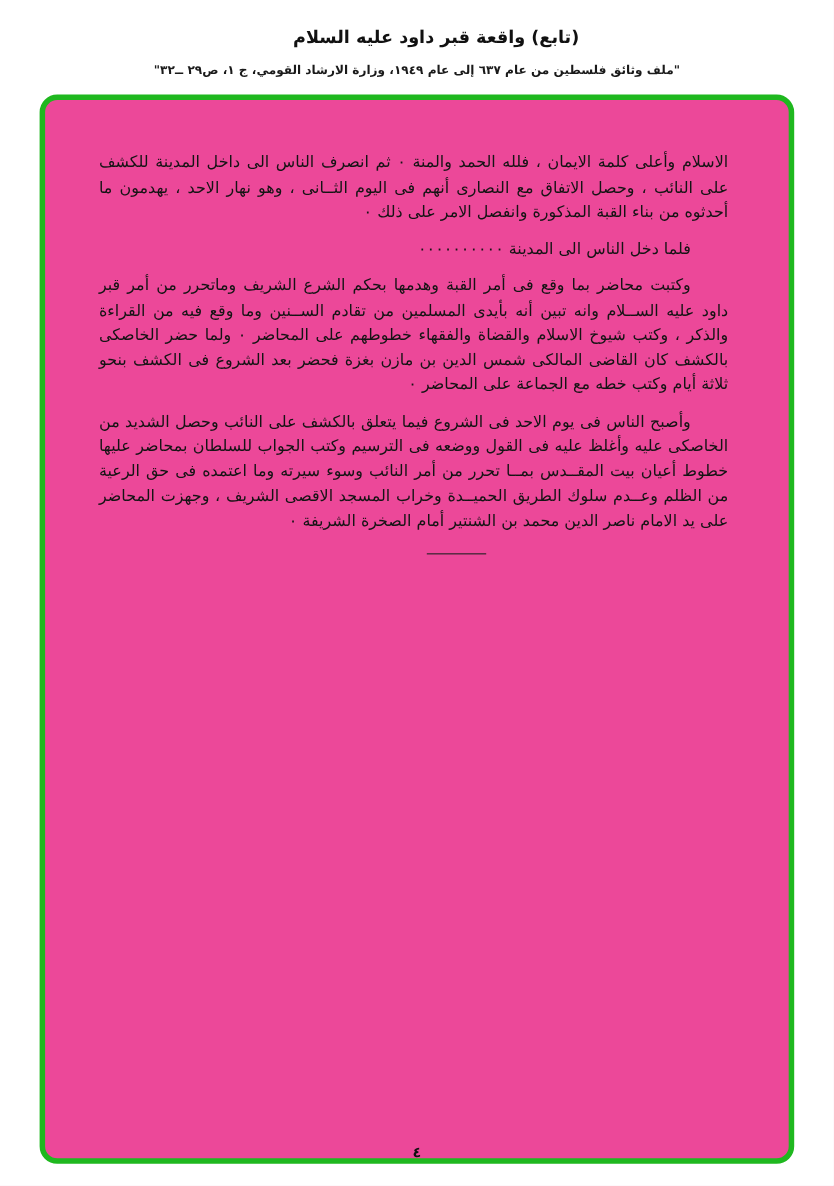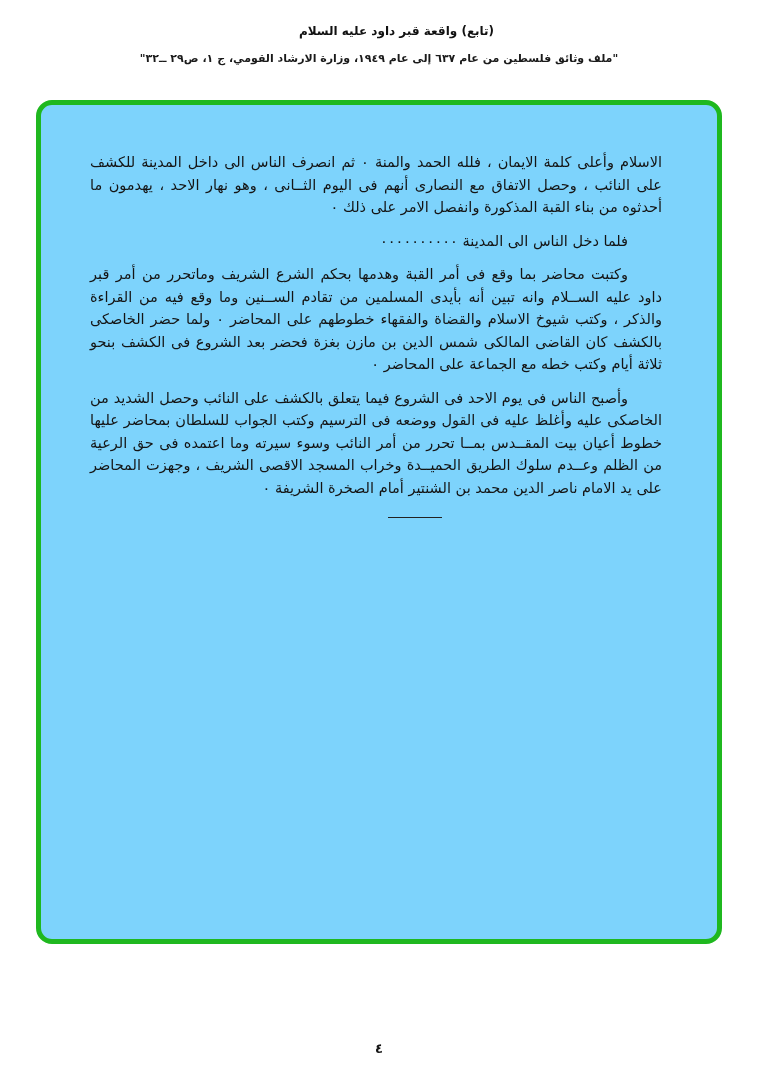--- a/index.html
+++ b/index.html
@@ -18,44 +18,44 @@
     height: 1078px;
     direction: rtl;
   }
 
   
   .doc-header {
     padding-top: 24px;
     text-align: center;
   }
   .doc-title {
-    font-size: 12px;
+    font-size: 16px;
     font-weight: bold;
     color: #111111;
     letter-spacing: 0.5px;
     padding-left: 35px;
   }
   .doc-source {
     margin-top: 14px;
     font-size: 11px;
     font-weight: bold;
     color: #1a1a1a;
     letter-spacing: 0.3px;
   }
 
   
   .green-frame {
     position: absolute;
-    top: 100px;
+    top: 86px;
     right: 36px;
     width: 686px;
-    height: 844px;
+    height: 972px;
     border: 5px solid var(--frame-green, #1fb81f);
     border-radius: 16px;
-    background: #7dd3fc;
+    background: #ec4899;
   }
 
   
   .text-block {
     position: absolute;
     top: 46px;
     right: 55px;
     width: 572px;
     direction: rtl;
     color: #141414;

